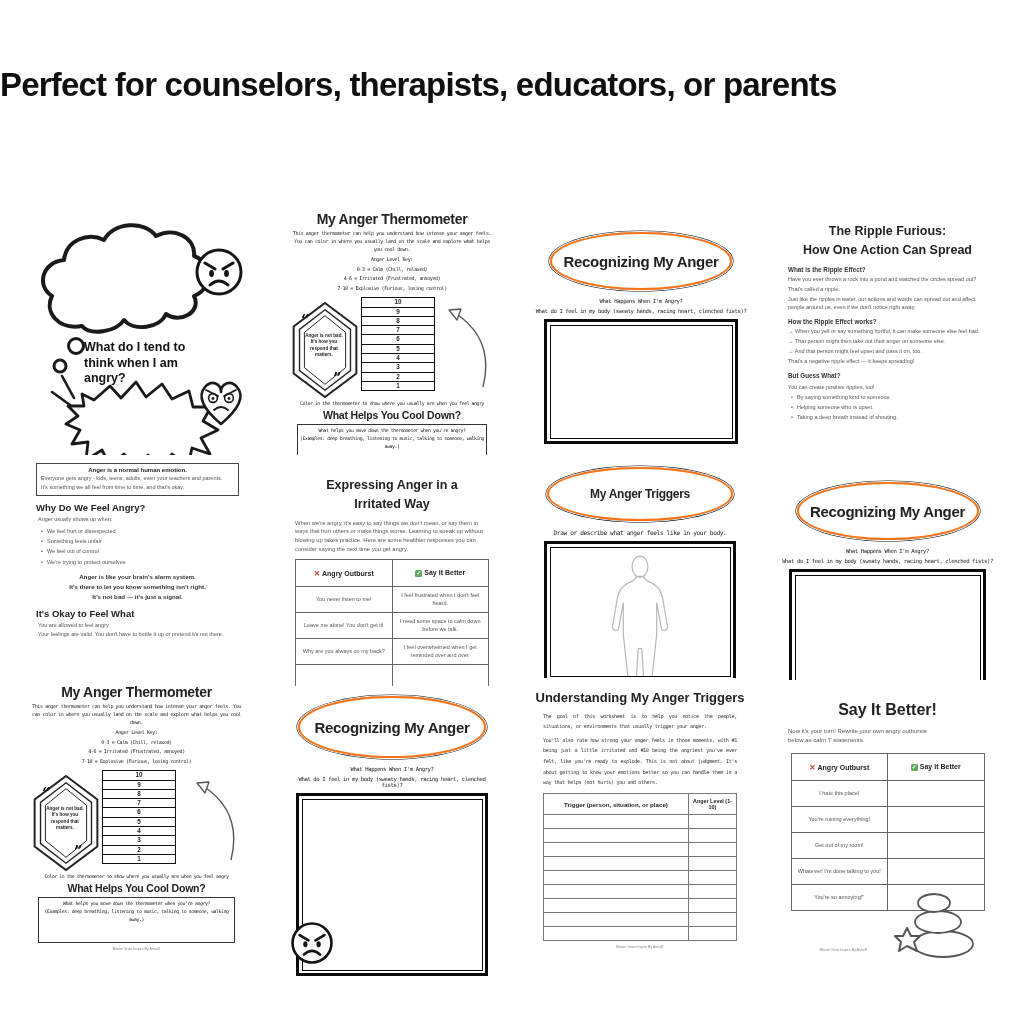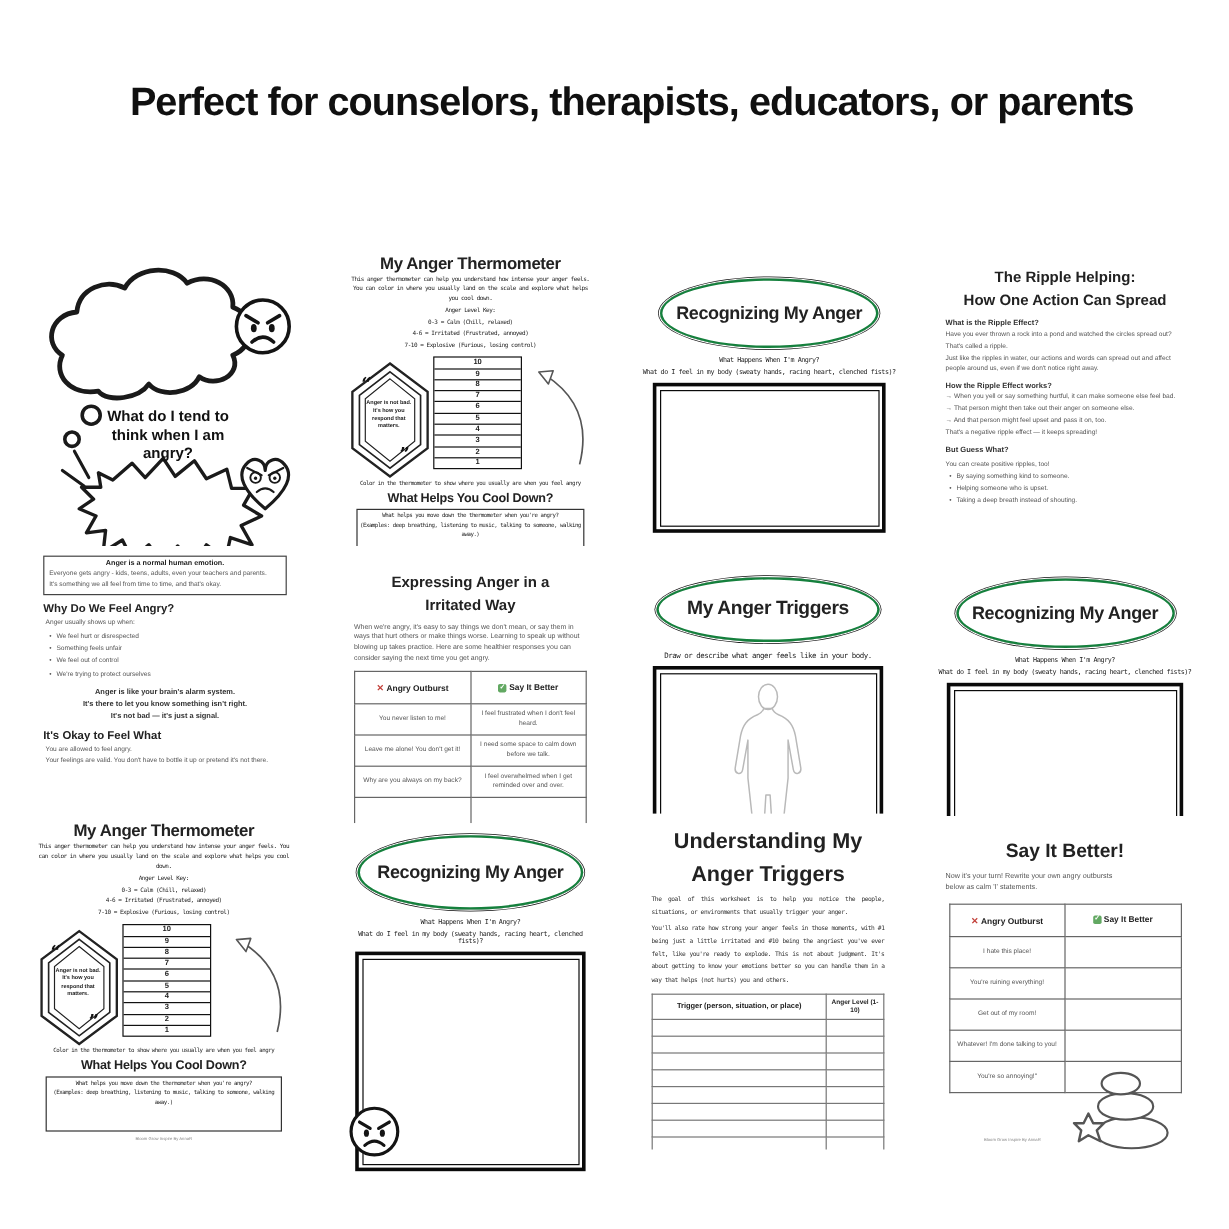--- a/index.html
+++ b/index.html
@@ -1,19 +1,19 @@
 <!DOCTYPE html>
 <html><head>
 <meta charset="utf-8">
 <style>
   html,body{margin:0;padding:0;}
   body{width:1024px;height:1024px;background:#fff;position:relative;overflow:hidden;
        font-family:"Liberation Sans",sans-serif;color:#222;}
-  .hdr{position:absolute;left:0;right:0;top:60px;text-align:center;font-weight:bold;
-       font-size:33px;letter-spacing:-0.8px;line-height:50px;color:#101010;margin-left:29px;}
+  .hdr{position:absolute;left:0;right:0;top:60px;text-align:left;font-weight:bold;
+       font-size:33px;letter-spacing:-0.8px;line-height:50px;color:#101010;}
   .page{position:absolute;background:#fff;overflow:hidden;}
   .hand{font-family:"DejaVu Sans Mono",monospace;letter-spacing:-0.4px;}
   .bullet{position:relative;padding-left:9px;}
   .bullet::before{content:"•";position:absolute;left:3px;}
   
   .t-title{font-size:14px;font-weight:bold;text-align:center;margin-top:8px;letter-spacing:-0.3px;}
   .t-intro{font-size:5px;line-height:1.55;text-align:center;margin:3px 4px 0;}
   .t-key{font-size:5px;text-align:center;line-height:1.9;}
   .t-mid{position:relative;height:100px;margin-top:4px;}
   .t-badge{position:absolute;left:3px;top:4px;}
@@ -24,21 +24,21 @@
   .t-scale{position:absolute;left:74px;top:0;width:72px;border:1.8px solid #111;}
   .t-cell{height:8.3px;border-bottom:1px solid #111;font-size:6.3px;font-weight:bold;
        text-align:center;line-height:8.3px;}
   .t-cell:last-child{border-bottom:none;}
   .t-arrow{position:absolute;right:2px;top:2px;}
   .t-note{font-size:4.8px;text-align:center;margin-top:4px;}
   .t-cool{font-size:10.5px;font-weight:bold;text-align:center;margin-top:3px;letter-spacing:-0.2px;}
   .t-box{border:1.4px solid #333;margin:3px 10px 0;height:42px;padding-top:2px;}
   .t-box div{font-size:4.8px;text-align:center;line-height:1.6;}
   
-  .rec-ell{margin:10px auto 0;width:178px;height:54px;border:2px solid #15803d;border-radius:50%;
+  .rec-ell{margin:10px auto 0;width:178px;height:54px;border:2px solid #f97316;border-radius:50%;
        display:flex;align-items:center;justify-content:center;font-size:15px;font-weight:bold;
        letter-spacing:-0.3px;box-shadow:0 0 0 1px #fff,0 0 0 1.6px #111;}
   .rec-q1{font-size:5.6px;text-align:center;margin-top:8px;}
   .rec-q2{font-size:5.6px;text-align:center;margin-top:4px;}
   .rec-box{margin:5px 9px 0;border:3.2px solid #0a0a0a;padding:2.5px;}
   .rec-box-in{border:1.3px solid #0a0a0a;}
   
   .rip-title{font-size:12.5px;font-weight:bold;text-align:center;line-height:1.5;margin-top:10px;}
   .sec-h{font-size:6.3px;font-weight:bold;margin:6px 8px 0;color:#333;}
   .body-t{font-size:5.5px;line-height:1.5;margin:2px 8px 0;color:#555;}
@@ -56,21 +56,21 @@
   .chk-ico{display:inline-block;width:7px;height:7px;background:#62a862;color:#fff;font-size:6px;
        line-height:7px;border-radius:1.5px;margin-right:2px;vertical-align:middle;}
   .trig-tab{width:194px;margin:5px auto 0;}
   .trig-tab td{border:1px solid #777;}
   .trig-tab .h1{font-size:6.2px;font-weight:bold;text-align:center;height:18px;width:142px;}
   .trig-tab .h2{font-size:5.4px;font-weight:bold;text-align:center;height:18px;}
   .trig-tab .e{height:11px;}
   .und-p{font-size:5.2px;line-height:2.05;text-align:justify;margin:3px 8px 0;color:#333;}
   .page-footer{font-size:3.5px;color:#888;text-align:center;margin-top:4px;}
   .cloud-q{position:absolute;left:62px;top:132px;width:112px;font-size:12.5px;font-weight:bold;
-       text-align:center;line-height:1.25;color:#111;}
+       line-height:1.25;color:#111;}
 </style>
 </head>
 <body>
 
 <svg width="0" height="0" style="position:absolute">
   <defs>
     <g id="angry-face">
       <circle r="22" fill="#fff" stroke="#141414" stroke-width="3"></circle>
       <path d="M-14,-9 L-4,-3" stroke="#141414" stroke-width="3" stroke-linecap="round"></path>
       <path d="M14,-9 L4,-3" stroke="#141414" stroke-width="3" stroke-linecap="round"></path>
@@ -153,21 +153,21 @@
   <div class="rec-ell">Recognizing My Anger</div>
   <div class="rec-q1 hand">What Happens When I'm Angry?</div>
   <div class="rec-q2 hand">What do I feel in my body (sweaty hands, racing heart, clenched fists)?</div>
   <div class="rec-box">
       <div class="rec-box-in" style="height:112px"></div>
     </div>
 </div>
 
 <div class="page" style="left:780px;top:212px;width:215px;height:243px">
   <div class="rip-title">
-    <div>The Ripple Helping:</div>
+    <div>The Ripple Furious:</div>
     <div>How One Action Can Spread</div>
   </div>
   <div class="sec-h">What is the Ripple Effect?</div>
   <div class="body-t">Have you ever thrown a rock into a pond and watched the circles spread out?</div>
   <div class="body-t">That's called a ripple.</div>
   <div class="body-t">Just like the ripples in water, our actions and words can spread out and affect people around us, even if we don't notice right away.</div>
   <div class="sec-h">How the Ripple Effect works?</div>
   <div class="body-t">→ When you yell or say something hurtful, it can make someone else feel bad.</div>
   <div class="body-t">→ That person might then take out their anger on someone else.</div>
   <div class="body-t">→ And that person might feel upset and pass it on, too.</div>
@@ -227,21 +227,21 @@
     </tr>
     <tr class="brow">
           <td></td>
           <td></td>
         </tr>
   </tbody>
     </table>
 </div>
 
 <div class="page" style="left:535px;top:463px;width:210px;height:219px">
-  <div class="rec-ell" style="width:182px;height:50px;font-size:16px;margin-top:18px">My Anger Triggers</div>
+  <div class="rec-ell" style="width:182px;height:50px;font-size:12px;margin-top:4px">My Anger Triggers</div>
   <div class="rec-q1 hand" style="font-size:6.2px">Draw or describe what anger feels like in your body.</div>
   <div class="rec-box" style="margin-top:5px">
     <div class="rec-box-in" style="height:128px;display:flex;justify-content:center;overflow:hidden">
       <svg width="88" height="150" viewBox="0 0 100 170">
         <ellipse cx="50" cy="21" rx="9" ry="12" fill="none" stroke="#b9b9b9" stroke-width="1.4"></ellipse>
         <path d="M46,32 C45,35 44,36 40,38 C30,42 26,48 24,58 L19,88 C18,94 25,96 26,90 L31,62 L31,98 L38,162 L45,162 L48,114 L52,114 L55,162 L62,162 L69,98 L69,62 L74,90 C75,96 82,94 81,88 L76,58 C74,48 70,42 60,38 C56,36 55,35 54,32 Z" fill="none" stroke="#b9b9b9" stroke-width="1.4" stroke-linejoin="round"></path>
       </svg>
     </div>
   </div>
 </div>
@@ -304,21 +304,21 @@
   <div class="rec-box">
       <div class="rec-box-in" style="height:170px"></div>
     </div>
 
   <svg style="position:absolute;left:2px;bottom:14px" width="46" height="46" viewBox="-26 -26 52 52">
     <use href="#angry-face"></use>
   </svg>
 </div>
 
 <div class="page" style="left:535px;top:678px;width:210px;height:280px">
-  <div class="rip-title" style="font-size:18px">Understanding My Anger Triggers</div>
+  <div class="rip-title" style="font-size:13px">Understanding My Anger Triggers</div>
   <div class="und-p hand">The goal of this worksheet is to help you notice the people, situations, or environments that usually trigger your anger.</div>
   <div class="und-p hand">You'll also rate how strong your anger feels in those moments, with #1 being just a little irritated and #10 being the angriest you've ever felt, like you're ready to explode. This is not about judgment. It's about getting to know your emotions better so you can handle them in a way that helps (not hurts) you and others.</div>
   <table class="trig-tab">
     <tbody>
         <tr>
       <td class="h1">Trigger (person, situation, or place)</td>
       <td class="h2">Anger Level (1-10)</td>
     </tr>
     <tr>
           <td class="e"></td>

